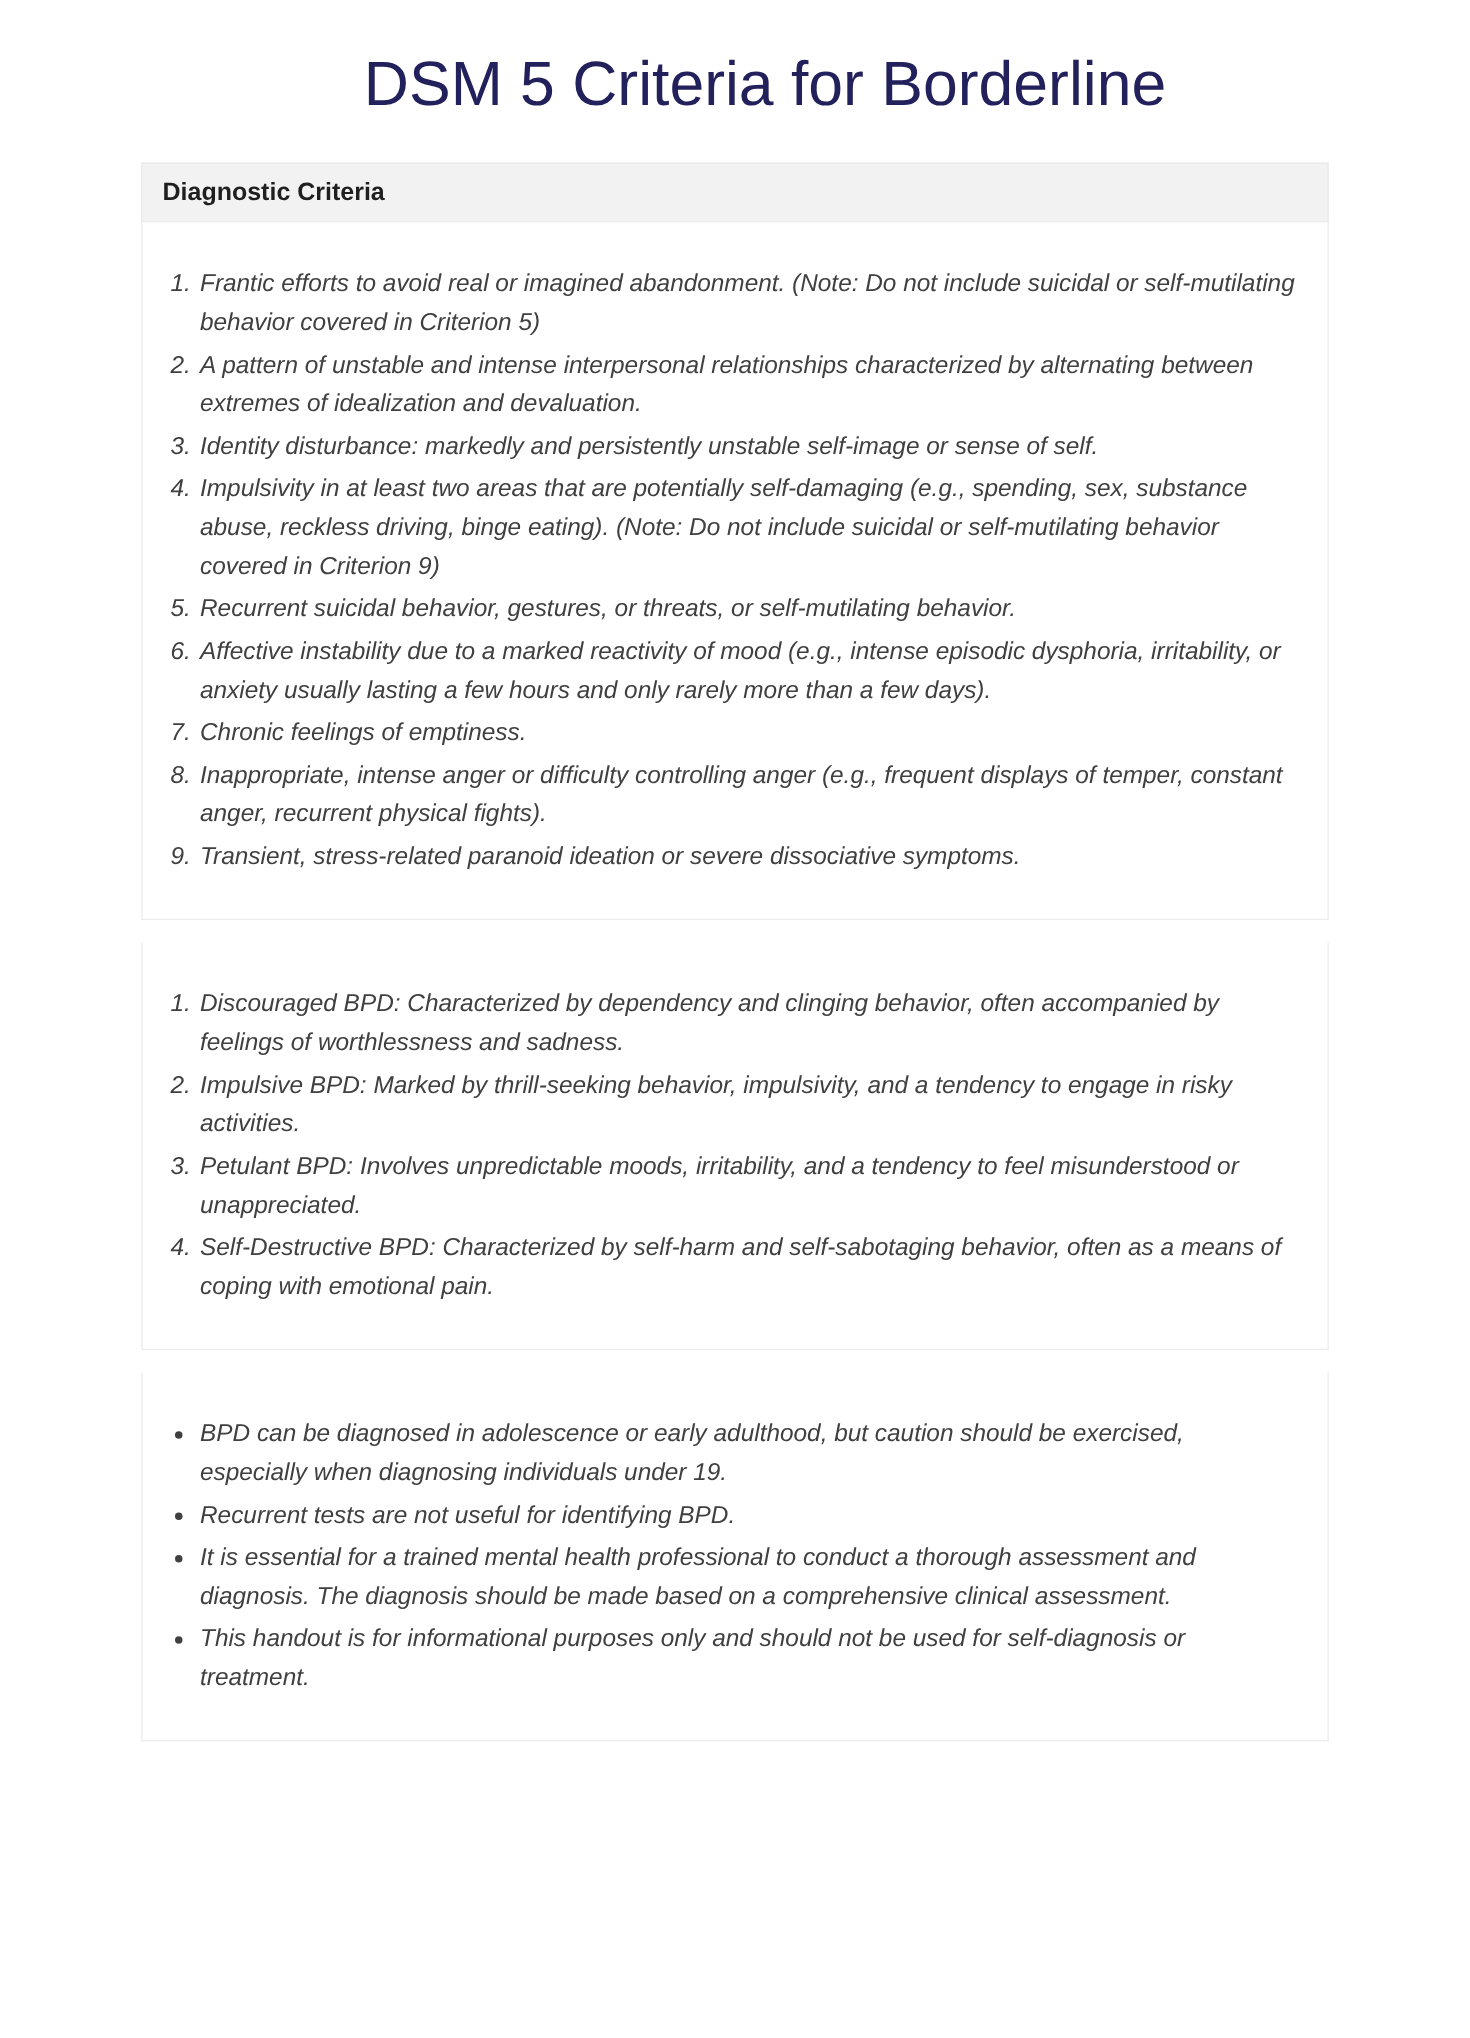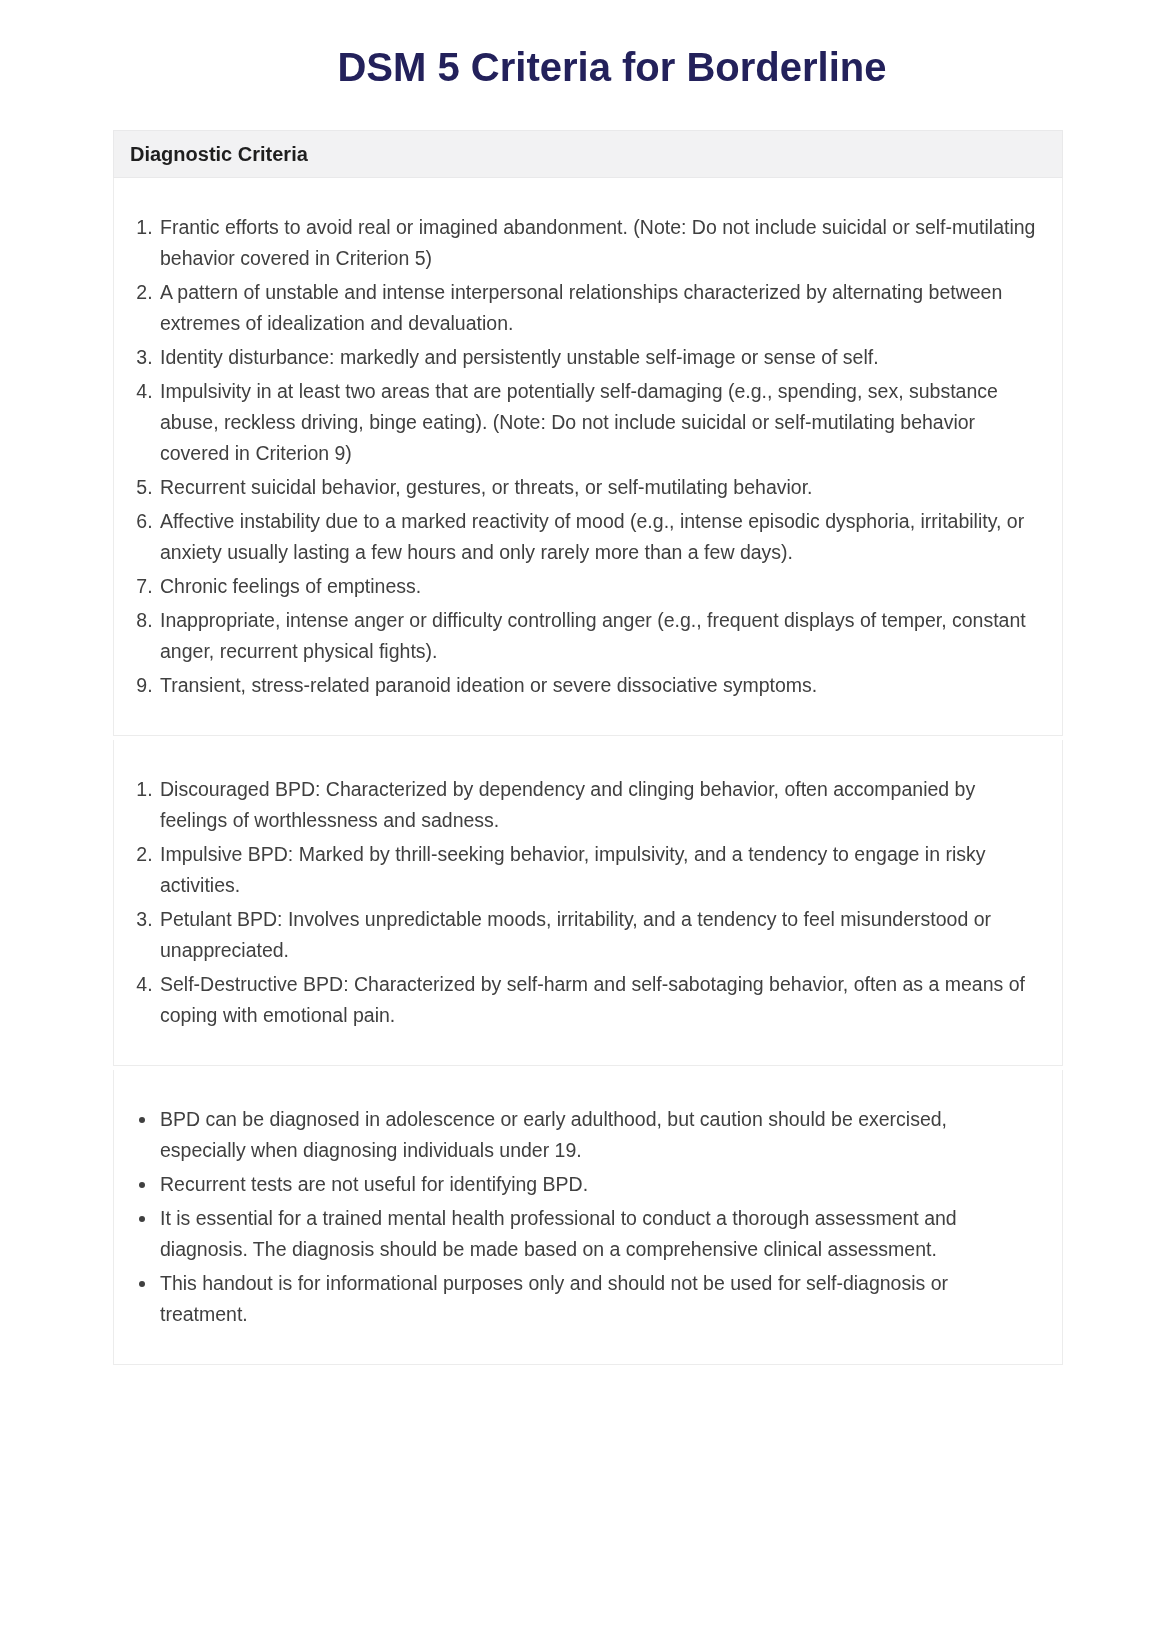--- a/index.html
+++ b/index.html
@@ -11,33 +11,33 @@
   }
   .page {
     width: 1176px;
     height: 1630px;
     background: #ffffff;
     overflow: hidden;
   }
   .doc-title {
     margin: 42px auto 0 auto;
     text-align: center;
-    font-size: 40px;
+    font-size: 50px;
     line-height: 50px;
-    font-weight: bold;
+    font-weight: normal;
     color: var(--title-color, #23215b);
     letter-spacing: 0px;
     padding-left: 48px;
   }
   .sections {
     width: 950px;
     margin: 38px auto 0 auto;
   }
   .section {
-    margin-bottom: 4px;
+    margin-bottom: 18px;
   }
   .section-header {
     background: var(--bar-bg, #f2f2f3);
     border: 1px solid var(--bar-border, #e9e9ea);
     height: 48px;
     line-height: 46px;
     padding: 0 16px;
     font-size: 20px;
     font-weight: bold;
     color: var(--heading-color, #1f1f1f);
@@ -52,20 +52,21 @@
   .section-body ul {
     margin: 0;
     padding: 0 0 0 28px;
     font-size: 19.5px;
     line-height: 31px;
     color: var(--body-color, #404040);
   }
   .section-body li {
     margin: 0 0 3px 0;
     padding-left: 2px;
+    font-style: italic;
   }
   .section-body li:last-child { margin-bottom: 0; }
   .section-body ul { list-style-type: disc; }
 </style>
 </head>
 <body>
 
 <div class="page">
   <h1 class="doc-title"><span>DSM 5 Criteria for Borderline</span><br></h1>
   <div class="sections">

